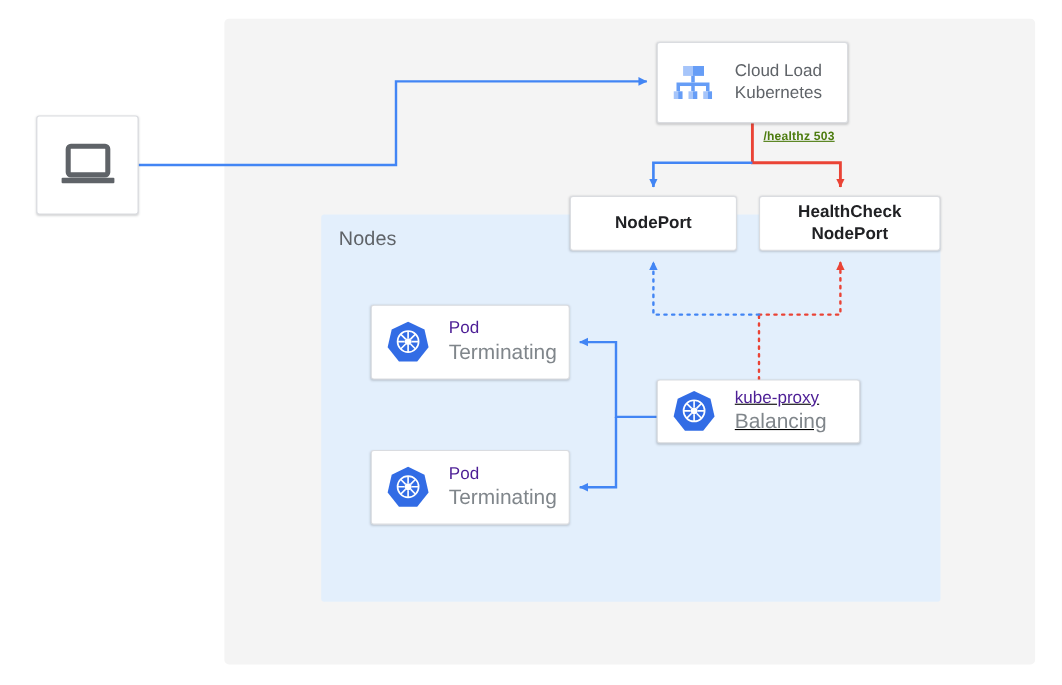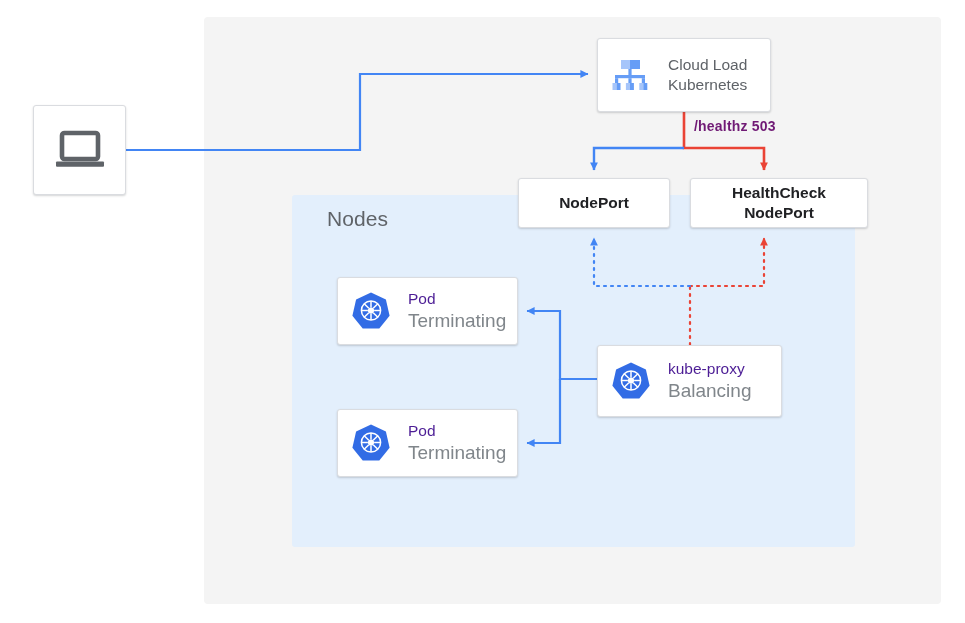--- a/index.html
+++ b/index.html
@@ -33,25 +33,24 @@
     top: 195px;
     width: 563px;
     height: 352px;
     background: #e3effc;
     border-radius: 3px;
   }
   .nodes-label {
     position: absolute;
     left: 308px;
     top: 207px;
-    font-size: 21px;
+    font-size: 18px;
     color: #5f6368;
     letter-spacing: 0.1px;
     white-space: nowrap;
-    margin-left: 19px;
   }
   
   .card {
     position: absolute;
     background: #ffffff;
     border: 1px solid #dadce0;
     border-radius: 3px;
     box-shadow: 0 1px 2px rgba(60,64,67,0.22);
     box-sizing: border-box;
     display: flex;
@@ -93,58 +92,60 @@
   }
   #lb-box {
     left: 597px; top: 38px; width: 174px; height: 74px;
     padding-left: 10px;
   }
   #nodeport-box {
     left: 518px; top: 178px; width: 152px; height: 50px;
     justify-content: center;
   }
   #hcnodeport-box {
-    left: 690px; top: 178px; width: 178px; height: 50px;
+    left: 690px; top: 178px; width: 165px; height: 50px;
     justify-content: flex-end;
   }
   #pod1-box {
     left: 337px; top: 277px; width: 181px; height: 68px;
     padding-left: 12px;
   }
   #pod2-box {
     left: 337px; top: 409px; width: 181px; height: 68px;
     padding-left: 12px;
   }
   #kubeproxy-box {
-    left: 597px; top: 345px; width: 185px; height: 72px;
+    left: 597px; top: 345px; width: 185px; height: 58px;
     padding-left: 12px;
+    text-decoration: underline;
   }
   .icon-slot {
     flex: 0 0 auto;
     display: flex;
     align-items: center;
     justify-content: center;
   }
   .icon-gap { width: 16px; flex: 0 0 auto; }
   
   #wires {
     position: absolute;
     left: 0; top: 0;
     width: 965px; height: 623px;
     pointer-events: none;
   }
   .healthz-label {
     position: absolute;
     left: 694px;
     top: 118px;
-    font-size: 14px;
+    font-size: 11px;
     font-weight: bold;
-    color: #701a75;
+    color: #4d7c0f;
     letter-spacing: 0.2px;
     white-space: nowrap;
+    text-decoration: underline;
   }
 </style>
 </head>
 <body>
 
 <div id="canvas">
 
   <div class="panel-outer"></div>
 
   <div class="panel-nodes"></div>

